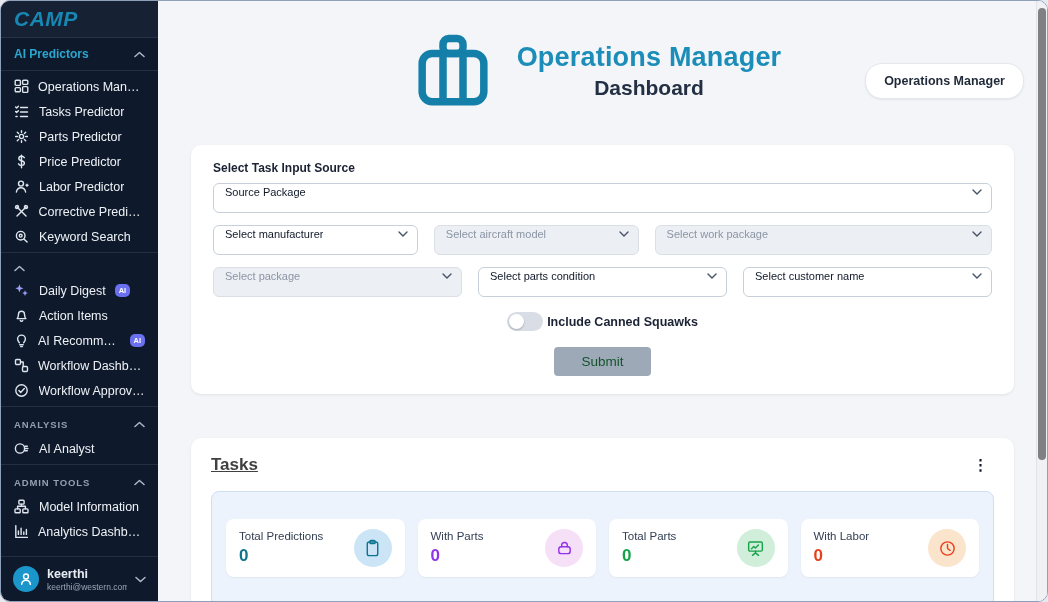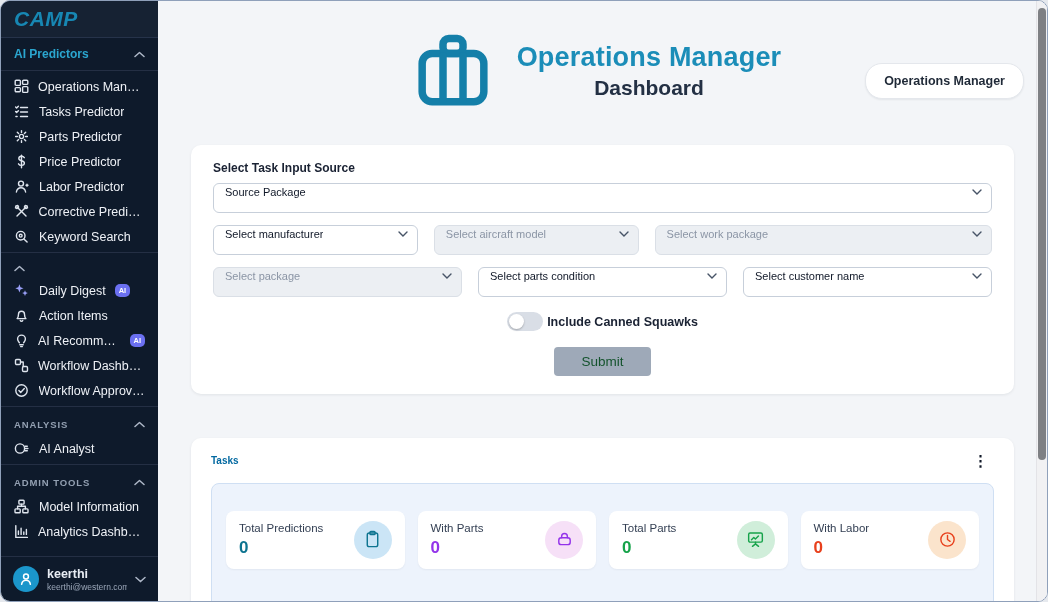--- a/index.html
+++ b/index.html
@@ -66,21 +66,21 @@
   .toggle{ width:36px; height:19px; border-radius:10px; background:#d9dee6; position:relative; cursor:pointer; }
   .knob{ position:absolute; left:2px; top:2px; width:15px; height:15px; border-radius:50%;
     background:#fff; box-shadow:0 1px 2px rgba(0,0,0,.25); }
   .toggle-label{ font-size:12.5px; font-weight:bold; color:#1a2233; }
   .submit-row{ display:flex; justify-content:center; margin-top:16px; }
   .submit-btn{ background:#9ea9b8; color:#14532d; border:none; border-radius:4px;
     padding:7px 27px; font-size:13.5px; font-family:inherit; cursor:default; }
   
   .tasks-card{ margin:44px 22px 0 33px; padding:17px 20px 20px; height:230px; }
   .tasks-head{ display:flex; justify-content:space-between; align-items:center; }
-  .tasks-title{ font-size:10px; font-weight:bold; color:#0369a1; }
+  .tasks-title{ font-size:17px; font-weight:bold; color:#404040;text-decoration:underline; }
   .kebab{ color:#101828; font-size:15px; font-weight:bold; line-height:.5;
     letter-spacing:0; cursor:pointer; padding:2px 6px; }
   .pred-box{ margin-top:16px; background:#edf3fc; border:1px solid #cfdff3;
     border-radius:8px; padding:13px 14px; height:160px; }
   .pred-title{ font-size:14px; font-weight:bold; color:#101828; }
   .stats-row{ display:flex; gap:13px; margin-top:14px; }
   .stat-card{ flex:1; background:#fff; border-radius:8px; padding:10px 13px;
     display:flex; justify-content:space-between; align-items:center;
     box-shadow:0 1px 2px rgba(16,24,40,.05); }
   .stat-label{ font-size:11.5px; color:#344054; }

